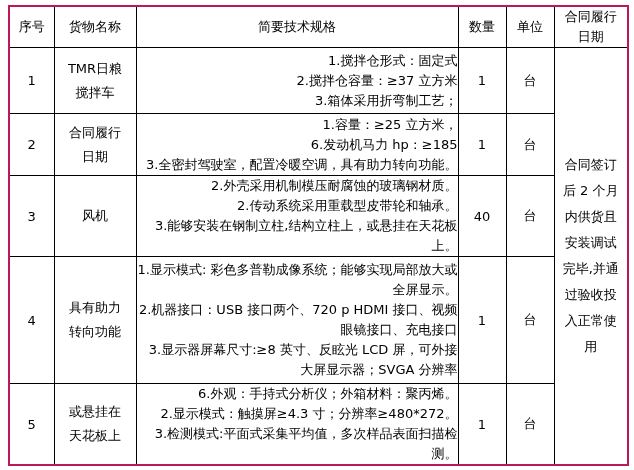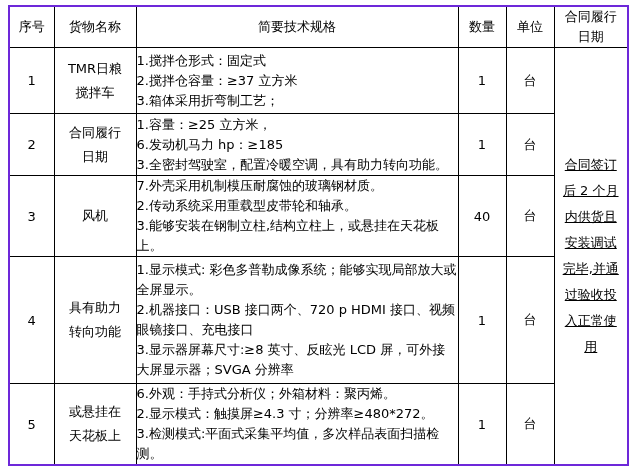--- a/index.html
+++ b/index.html
@@ -12,21 +12,21 @@
     color: #000000;
     overflow: hidden;
   }
   .doc-table {
     position: absolute;
     left: 8px;
     top: 5px;
     border-collapse: collapse;
     table-layout: fixed;
     width: 619px;
-    border: 2px solid #6d28d9;
+    border: 2px solid #be185d;
   }
   .doc-table th,
   .doc-table td {
     border: 1px solid #000000;
     font-size: 13px;
     font-weight: normal;
     padding: 0;
     vertical-align: middle;
     overflow: hidden;
   }
@@ -50,28 +50,28 @@
     line-height: 24px;
     word-break: break-all;
   }
   .spec-cell {
     text-align: left;
     padding: 2px 4px 2px 5px;
   }
   .spec-line {
     line-height: 20px;
     word-break: break-all;
+    text-align: right;
   }
   .contract-inner {
     width: 60px;
     margin: 0 auto;
     line-height: 26px;
     word-break: break-all;
     text-align: center;
-    text-decoration: underline;
   }
 </style>
 </head>
 <body>
 
 <table class="doc-table">
   <colgroup>
     <col style="width:45px">
     <col style="width:82px">
     <col style="width:322px">
@@ -122,21 +122,21 @@
     <td class="center-cell">1</td>
     <td class="center-cell">台</td>
   </tr>
 
   <tr style="height:81px">
     <td class="center-cell">3</td>
     <td class="center-cell">
       <div class="name-inner">风机</div>
     </td>
     <td class="spec-cell">
-      <div class="spec-line">7.外壳采用机制模压耐腐蚀的玻璃钢材质。</div>
+      <div class="spec-line">2.外壳采用机制模压耐腐蚀的玻璃钢材质。</div>
       <div class="spec-line">2.传动系统采用重载型皮带轮和轴承。</div>
       <div class="spec-line">3.能够安装在钢制立柱,结构立柱上，或悬挂在天花板上。</div>
     </td>
     <td class="center-cell">40</td>
     <td class="center-cell">台</td>
   </tr>
 
   <tr style="height:127px">
     <td class="center-cell">4</td>
     <td class="center-cell">

